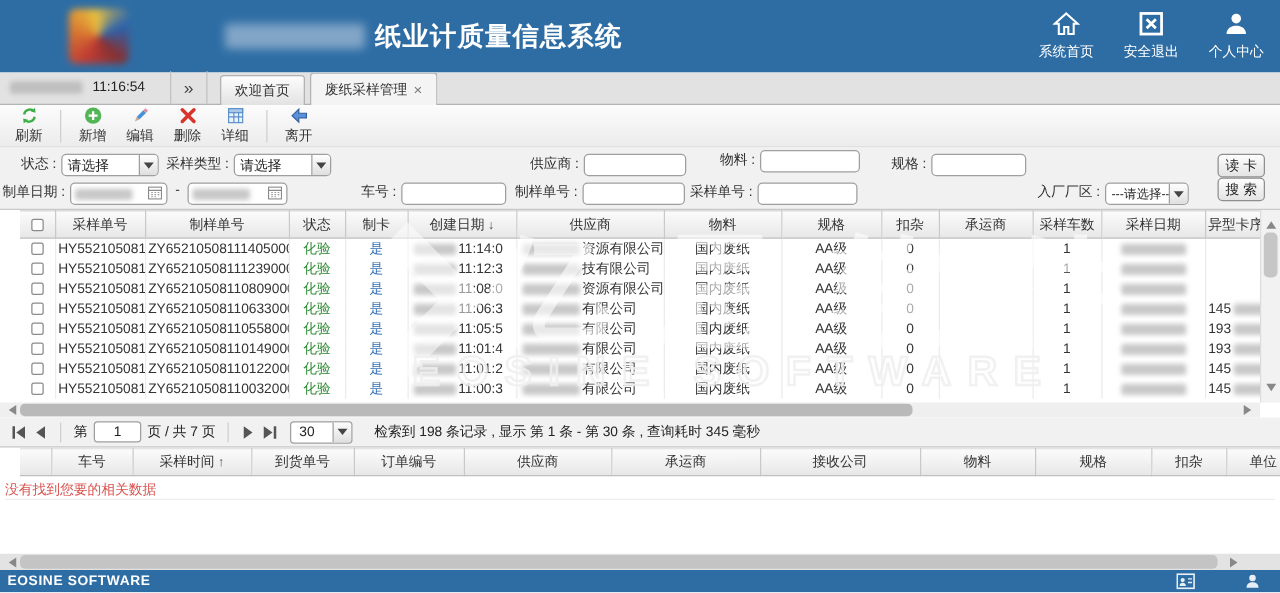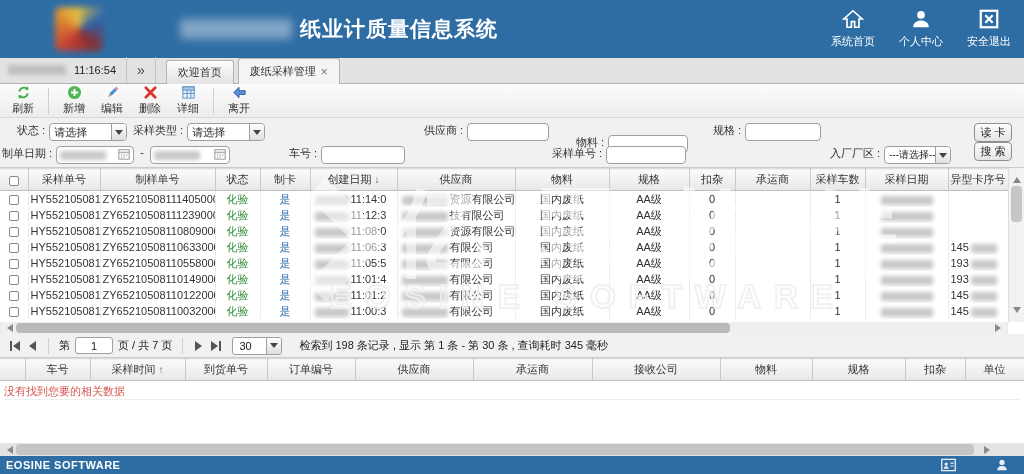--- a/index.html
+++ b/index.html
@@ -15,21 +15,21 @@
     background:#c6d4e4; opacity:.55; filter:blur(4px); }
   .title { position:absolute; left:300px; top:15px; font-size:21px; font-weight:bold; color:#fff; letter-spacing:1px; }
   .nav { position:absolute; right:6px; top:7px; display:flex; gap:10px; }
   .nav-item { display:flex; flex-direction:column; align-items:center; width:58px; color:#fff; cursor:pointer; }
   .nav-ic { width:24px; height:24px; display:flex; align-items:center; justify-content:center; }
   .nav-lbl { font-size:11px; margin-top:3px; white-space:nowrap; }
 
   
   .tabstrip { position:absolute; left:0; top:58px; width:1024px; height:26px; background:#e2e2e2;
     border-bottom:1px solid #b3b3b3; display:flex; align-items:flex-end; }
-  .clockzone { display:flex; align-items:center; gap:8px; height:26px; padding:0 10px 0 8px; border-right:1px solid #c2c2c2; }
+  .clockzone { display:flex; align-items:center; gap:8px; height:26px; padding:0 20px 0 8px; border-right:1px solid #c2c2c2; }
   .tab-user-blur { display:inline-block; width:58px; height:10px; background:#a8a8a8; opacity:.6; filter:blur(2px); border-radius:2px; }
   .clock { font-size:11px; color:#222; }
   .expand { height:26px; display:flex; align-items:center; padding:0 10px; font-size:14px; color:#444;
     border-right:1px solid #c2c2c2; margin-right:10px; cursor:pointer; }
   .tab { display:inline-flex; align-items:center; gap:5px; height:24px; padding:0 11px; margin-right:4px;
     border:1px solid #b3b3b3; border-bottom:none; border-radius:3px 3px 0 0;
     background:linear-gradient(#fdfdfd,#e2e2e2); font-size:11px; color:#333; cursor:pointer; position:relative; top:1px; }
   .tab.active { background:#f4f4f4; height:26px; top:1px; z-index:2; }
   .tab-close { color:#777; font-size:12px; line-height:10px; cursor:pointer; }
 
@@ -57,21 +57,21 @@
     display:flex; align-items:center; justify-content:center; }
   .chevtri { width:0; height:0; border:4px solid transparent; border-top:5px solid #444; margin-top:4px; }
   .rblock { display:inline-block; height:9px; background:#a3a3a3; opacity:.6; filter:blur(2px); border-radius:2px; vertical-align:middle; }
   .fbtn { position:absolute; width:38px; height:19px; border:1px solid #8f8f8f; border-radius:4px;
     background:linear-gradient(#fdfdfd,#e4e4e4); font-size:11px; color:#222; cursor:pointer; text-align:center;
     font-family:inherit; white-space:nowrap; padding:0; }
 
   
   .gridwrap { position:absolute; left:0; top:168px; width:1024px; height:166px; background:#fff; }
   .tableclip { position:absolute; left:0; top:0; width:1008px; height:154px; overflow:hidden; }
-  table { border-collapse:collapse; table-layout:fixed; }
+  table { border-collapse:collapse; table-layout:fixed;margin-left:16px; }
   #main-table, #detail-table { width:1008px; font-size:11px; color:#333; }
   #detail-table { width:1024px; }
   th { height:22px; font-weight:normal; color:#333; text-align:center; background:linear-gradient(#fbfbfb,#e7e7e7);
     border-right:1px solid #c9c9c9; border-bottom:1px solid #bfbfbf; border-top:1px solid #dcdcdc;
     white-space:nowrap; overflow:hidden; cursor:pointer; }
   td { height:16px; line-height:16px; white-space:nowrap; overflow:hidden; border-right:1px solid #ececec; padding:0 2px; }
   td.k-check, th:first-child { text-align:center; }
   .cbx { display:inline-block; width:10px; height:10px; border:1px solid #8a8a8a; border-radius:2px; background:#fff; vertical-align:middle; cursor:pointer; }
   .k-c { text-align:center; }
   .k-g { text-align:center; }
@@ -151,34 +151,34 @@
         <span class="nav-ic">
           <svg width="22" height="22" viewBox="0 0 24 24">
               <path d="M12 3 L22 12 H18.5 V21 H13.8 V14.8 H10.2 V21 H5.5 V12 H2 Z" fill="none" stroke="#fff" stroke-width="1.8"></path>
             </svg>
         </span>
         <span class="nav-lbl">系统首页</span>
       </div>
       <div class="nav-item">
         <span class="nav-ic">
           <svg width="22" height="22" viewBox="0 0 24 24">
+              <rect x="3" y="3" width="18" height="18" fill="none" stroke="#fff" stroke-width="2.4"></rect>
+              <path d="M8 8 L16 16 M16 8 L8 16" stroke="#fff" stroke-width="2.4"></path>
+            </svg>
+        </span>
+        <span class="nav-lbl">安全退出</span>
+      </div>
+      <div class="nav-item">
+        <span class="nav-ic">
+          <svg width="22" height="22" viewBox="0 0 24 24">
               <circle cx="12" cy="7.5" r="4.2" fill="#fff"></circle>
               <path d="M3.5 21c0-5 4-7.3 8.5-7.3s8.5 2.3 8.5 7.3z" fill="#fff"></path>
             </svg>
         </span>
         <span class="nav-lbl">个人中心</span>
-      </div>
-      <div class="nav-item">
-        <span class="nav-ic">
-          <svg width="22" height="22" viewBox="0 0 24 24">
-              <rect x="3" y="3" width="18" height="18" fill="none" stroke="#fff" stroke-width="2.4"></rect>
-              <path d="M8 8 L16 16 M16 8 L8 16" stroke="#fff" stroke-width="2.4"></path>
-            </svg>
-        </span>
-        <span class="nav-lbl">安全退出</span>
       </div>
     </div>
   </div>
 
   <div class="tabstrip">
     <div class="clockzone">
       <span class="tab-user-blur"></span>
       <span class="clock">11:16:54</span>
     </div>
     <span class="expand">»</span>
@@ -271,21 +271,21 @@
         <span class="selval">请选择</span>
         <span class="selbtn">
             <span class="chevtri"></span>
           </span>
       </span>
     </div>
     <div class="fgroup" style="left:424px;top:5px">
       <span class="flabel">供应商 :</span>
       <span class="inputbox" style="width:82px"></span>
     </div>
-    <div class="fgroup" style="left:576px;top:17px">
+    <div class="fgroup" style="left:576px;top:2px">
       <span class="flabel">物料 :</span>
       <span class="inputbox" style="width:80px"></span>
     </div>
     <div class="fgroup" style="left:713px;top:5px">
       <span class="flabel">规格 :</span>
       <span class="inputbox" style="width:76px"></span>
     </div>
     <button class="fbtn" style="left:974px;top:5px">读 卡</button>
 
     <div class="fgroup" style="left:2px;top:28px">
@@ -308,20 +308,24 @@
               <rect x="1" y="2" width="12" height="11" fill="#fff" stroke="#888"></rect>
               <path d="M1 5 H13" stroke="#888"></path>
               <path d="M3.5 7 H5 M6.5 7 H8 M9.5 7 H11 M3.5 9 H5 M6.5 9 H8 M9.5 9 H11 M3.5 11 H5 M6.5 11 H8" stroke="#999"></path>
             </svg>
         </span>
       </span>
     </div>
     <div class="fgroup" style="left:289px;top:28px">
       <span class="flabel">车号 :</span>
       <span class="inputbox" style="width:84px"></span>
+    </div>
+    <div class="fgroup" style="left:412px;top:28px">
+      <span class="flabel">制样单号 :</span>
+      <span class="inputbox" style="width:82px"></span>
     </div>
     <div class="fgroup" style="left:552px;top:28px">
       <span class="flabel">采样单号 :</span>
       <span class="inputbox" style="width:80px"></span>
     </div>
     <div class="fgroup" style="left:830px;top:28px">
       <span class="flabel">入厂厂区 :</span>
       <span class="selectbox" style="width:67px">
         <span class="selval" style="font-size:10px">---请选择--</span>
         <span class="selbtn">

